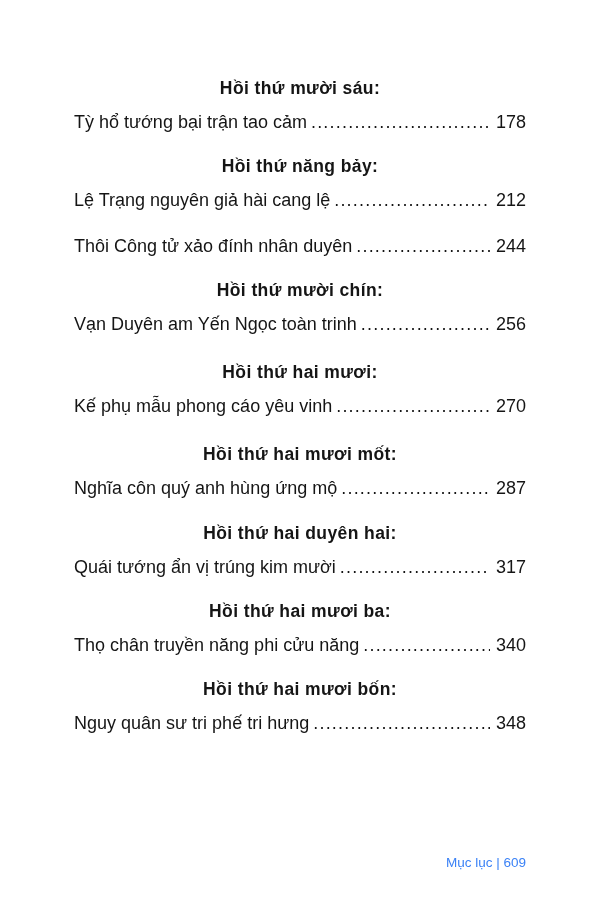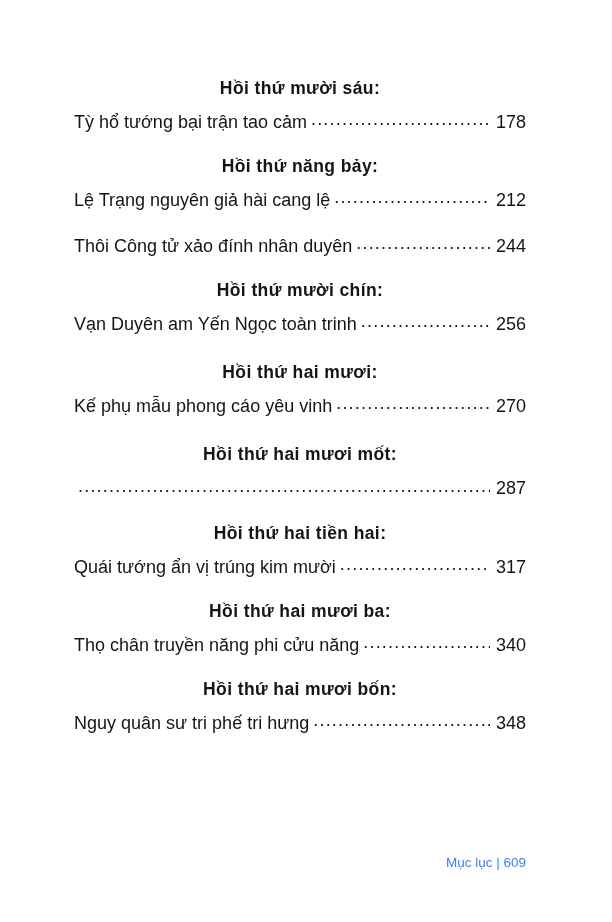--- a/index.html
+++ b/index.html
@@ -35,21 +35,21 @@
     text-align: center;
     font-weight: bold;
     font-size: 17.5px;
     letter-spacing: 0.4px;
     line-height: 1.25;
     margin: 0 0 11px 0;
     white-space: nowrap;
   }
   .entry-row {
     display: flex;
-    align-items: center;
+    align-items: flex-end;
     font-size: 18px;
     line-height: 1.3;
     white-space: nowrap;
   }
   .entry-title {
     flex: 0 0 auto;
   }
   .leader {
     flex: 1 1 auto;
     overflow: hidden;
@@ -130,27 +130,28 @@
       <div class="entry-row">
         <span class="entry-title">Kế phụ mẫu phong cáo yêu vinh</span>
         <span class="leader"></span>
         <span class="page-num">270</span>
       </div>
     </div>
 
     <div class="entry">
       <div class="chapter-heading">Hồi thứ hai mươi mốt:</div>
       <div class="entry-row">
+        <span class="entry-title">Nghĩa côn quý anh hùng ứng mộ</span>
         <span class="leader"></span>
         <span class="page-num">287</span>
       </div>
     </div>
 
     <div class="entry">
-      <div class="chapter-heading">Hồi thứ hai tiền hai:</div>
+      <div class="chapter-heading">Hồi thứ hai duyên hai:</div>
       <div class="entry-row">
         <span class="entry-title">Quái tướng ẩn vị trúng kim mười</span>
         <span class="leader"></span>
         <span class="page-num">317</span>
       </div>
     </div>
 
     <div class="entry">
       <div class="chapter-heading">Hồi thứ hai mươi ba:</div>
       <div class="entry-row">

